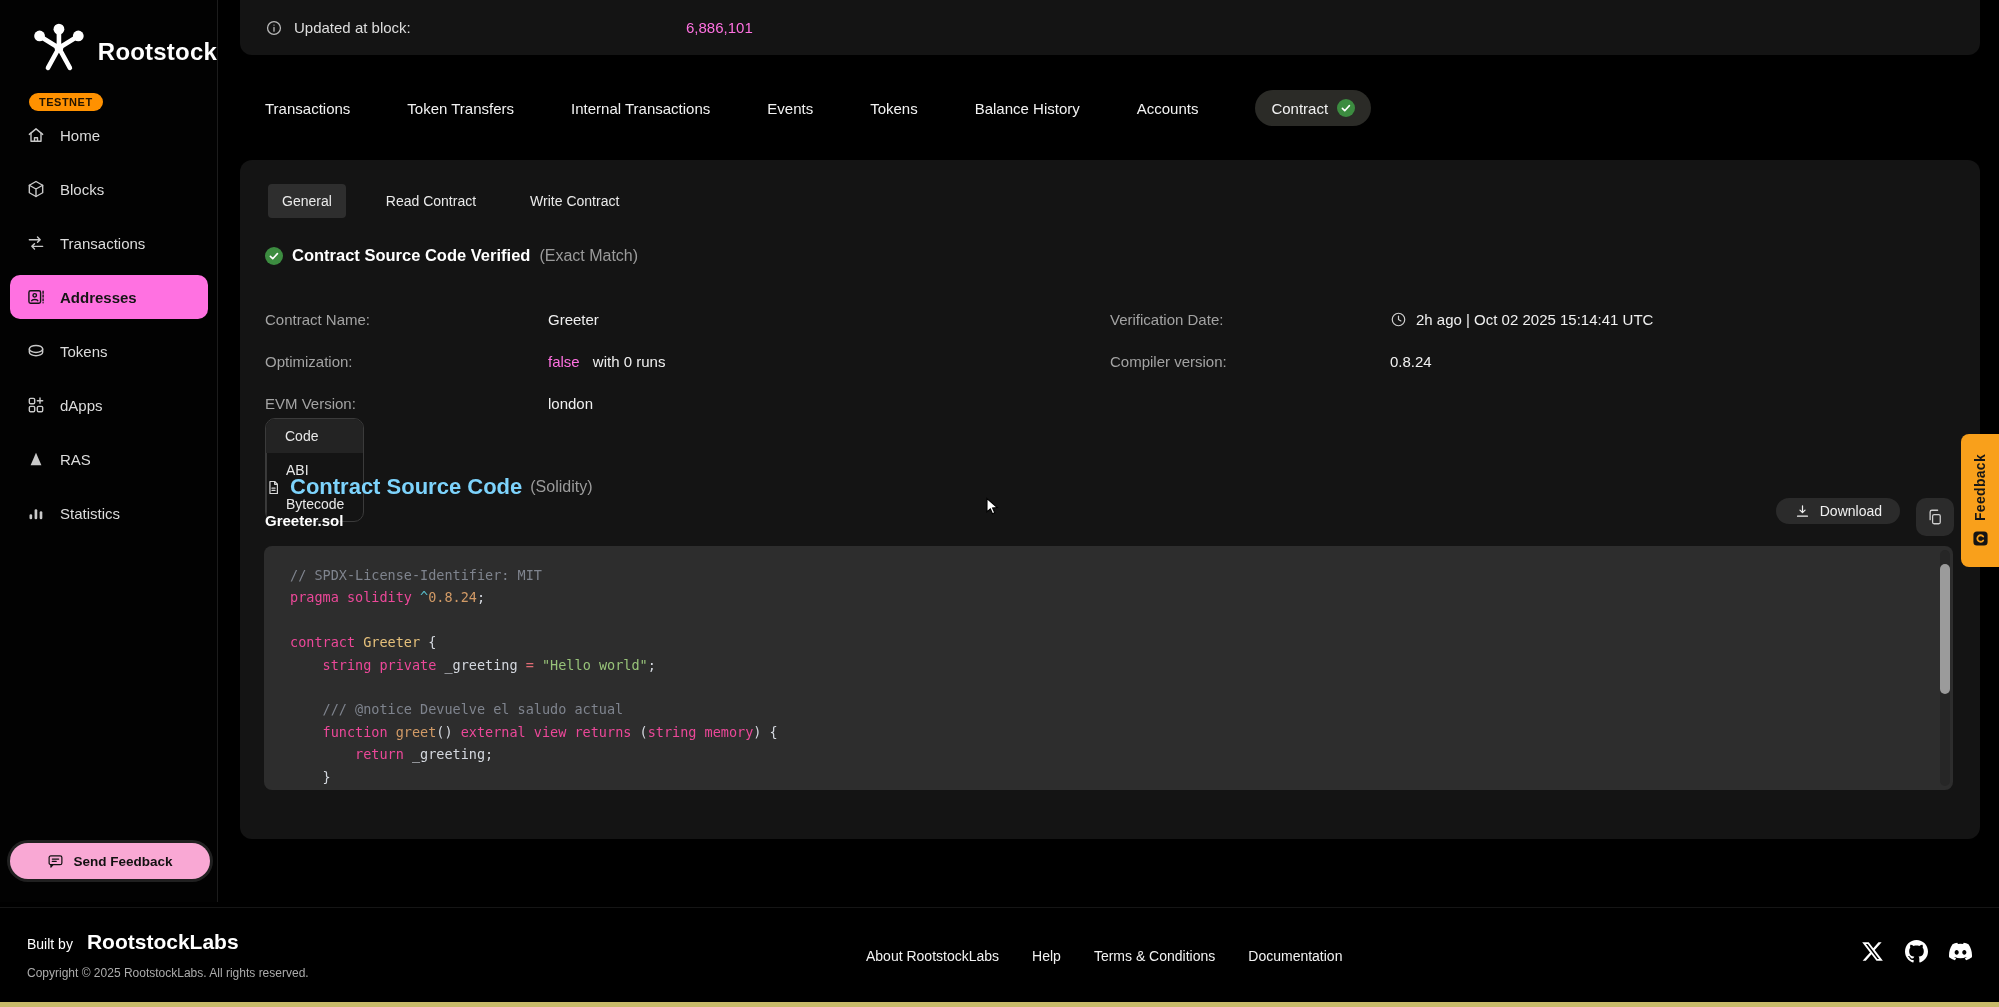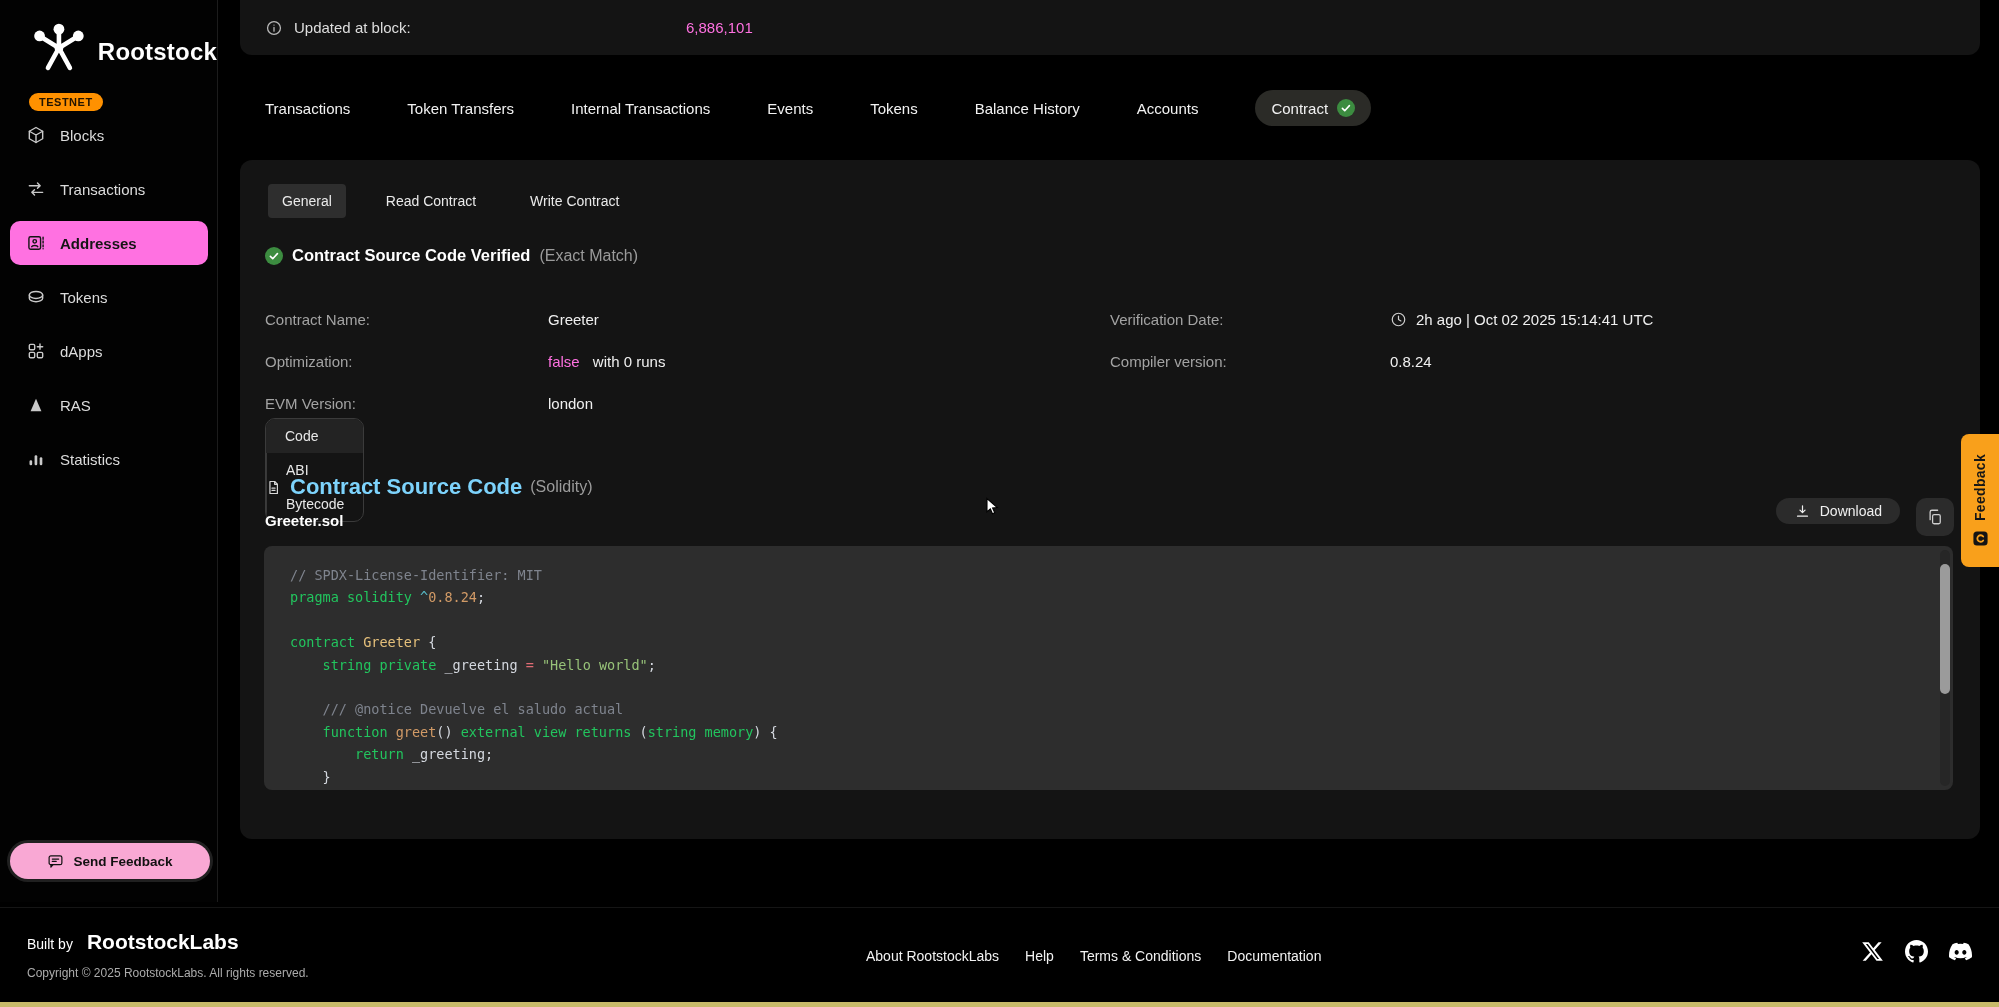--- a/index.html
+++ b/index.html
@@ -63,38 +63,38 @@
   .filename { position:absolute; left:25px; top:352px; font-size:15px; font-weight:700; color:#fff; }
 
   .download-btn { position:absolute; right:80px; top:338px; height:26px; padding:0 18px; background:#2b2b2b; color:#f0f0f0; border:none; border-radius:19px; font-family:inherit; font-size:14px; display:flex; align-items:center; gap:9px; cursor:pointer; }
   .download-btn .icn { display:flex; width:17px; height:17px; }
   .copy-btn { position:absolute; right:26px; top:338px; width:38px; height:38px; background:#2b2b2b; border:none; border-radius:10px; display:flex; align-items:center; justify-content:center; color:#cfcfcf; cursor:pointer; }
   .copy-btn .icn { display:flex; width:18px; height:18px; }
 
   .codeblock { position:absolute; left:24px; right:27px; top:386px; height:244px; background:#2d2d2d; border-radius:8px; overflow:hidden; }
   .code { padding:18px 0 0 26px; font-family:"DejaVu Sans Mono", monospace; font-size:13.5px; line-height:22.4px; }
   .cl { white-space:pre; min-height:22.4px; }
-  .com { color:#7f848e; } .kw { color:#22c55e; } .num { color:#d19a66; }
+  .com { color:#7f848e; } .kw { color:#ec4899; } .num { color:#d19a66; }
   .teal{ color:#56b6c2; } .red { color:#e06c75; } .str { color:#98c379; }
   .typ { color:#e5c07b; } .fn  { color:#d19a66; } .pln { color:#d4d8df; }
   .vscrollbar { position:absolute; right:3px; top:4px; bottom:4px; width:10px; border-radius:5px; background:#262626; }
   .vscroll-thumb { position:absolute; top:14px; left:0; width:10px; height:130px; border-radius:5px; background:#9b9b9b; }
 
   
   .feedback-tab { position:absolute; right:0; top:434px; width:38px; height:133px; background:#F9A01B; border-radius:8px 0 0 8px; display:flex; flex-direction:column; align-items:center; justify-content:center; gap:9px; cursor:pointer; }
   .feedback-label { writing-mode:vertical-rl; transform:rotate(180deg); color:#161616; font-size:14px; font-weight:700; letter-spacing:.3px; }
   .feedback-tab .icn { display:flex; width:17px; height:17px; }
 
   
   .footer { position:absolute; left:0; right:0; bottom:5px; height:95px; background:#000; border-top:1px solid #151515; }
   .builtby { position:absolute; left:27px; top:22px; display:flex; align-items:baseline; gap:14px; }
   .builtby-label { font-size:14px; color:#fff; }
   .builtby-brand { font-size:21px; font-weight:700; color:#fff; cursor:pointer; }
   .copyright { position:absolute; left:27px; top:58px; font-size:12px; color:#ababab; }
-  .flinks { position:absolute; left:866px; top:40px; display:flex; gap:26px; }
+  .flinks { position:absolute; left:866px; top:40px; display:flex; gap:33px; }
   .flink { font-size:14px; color:#f2f2f2; cursor:pointer; white-space:nowrap; }
   .socials { position:absolute; right:27px; top:32px; display:flex; align-items:center; gap:21px; }
   .social { display:flex; width:23px; height:23px; color:#fff; cursor:pointer; }
 
   .bottom-strip { position:absolute; left:0; right:0; bottom:0; height:5px; background:#c8ba6a; }
   .cursor { position:absolute; left:982px; top:496px; pointer-events:none; }
 </style>
 </head>
 <body>
 
@@ -115,20 +115,30 @@
               </g>
             </svg></span>
         <span class="brand-name">Rootstock</span>
       </div>
       <span class="testnet-badge">TESTNET</span>
     </div>
     <nav class="side-nav" id="side-nav">
         <div class="side-item">
           <span class="icn" style="width: 20px; height: 20px;">
             <svg viewBox="0 0 24 24" width="100%" height="100%" fill="none" stroke="currentColor" stroke-width="1.7" stroke-linecap="round" stroke-linejoin="round">
+              <path d="M4 11.3 12 4.6l8 6.7"></path>
+              <path d="M6 9.8V19.4h12V9.8"></path>
+              <path d="M10.2 19.4v-4.2h3.6v4.2"></path>
+            </svg>
+          </span>
+          <span>Home</span>
+        </div>
+        <div class="side-item">
+          <span class="icn" style="width: 20px; height: 20px;">
+            <svg viewBox="0 0 24 24" width="100%" height="100%" fill="none" stroke="currentColor" stroke-width="1.7" stroke-linecap="round" stroke-linejoin="round">
               <path d="M12 3l8 4.5v9L12 21l-8-4.5v-9L12 3z"></path>
               <path d="M4 7.5l8 4.5 8-4.5M12 12v9"></path>
             </svg>
           </span>
           <span>Blocks</span>
         </div>
         <div class="side-item">
           <span class="icn" style="width: 20px; height: 20px;">
             <svg viewBox="0 0 24 24" width="100%" height="100%" fill="none" stroke="currentColor" stroke-width="1.7" stroke-linecap="round" stroke-linejoin="round">
               <path d="M4 8h12.5M13.8 4.8 17 8l-3.2 3.2"></path>

